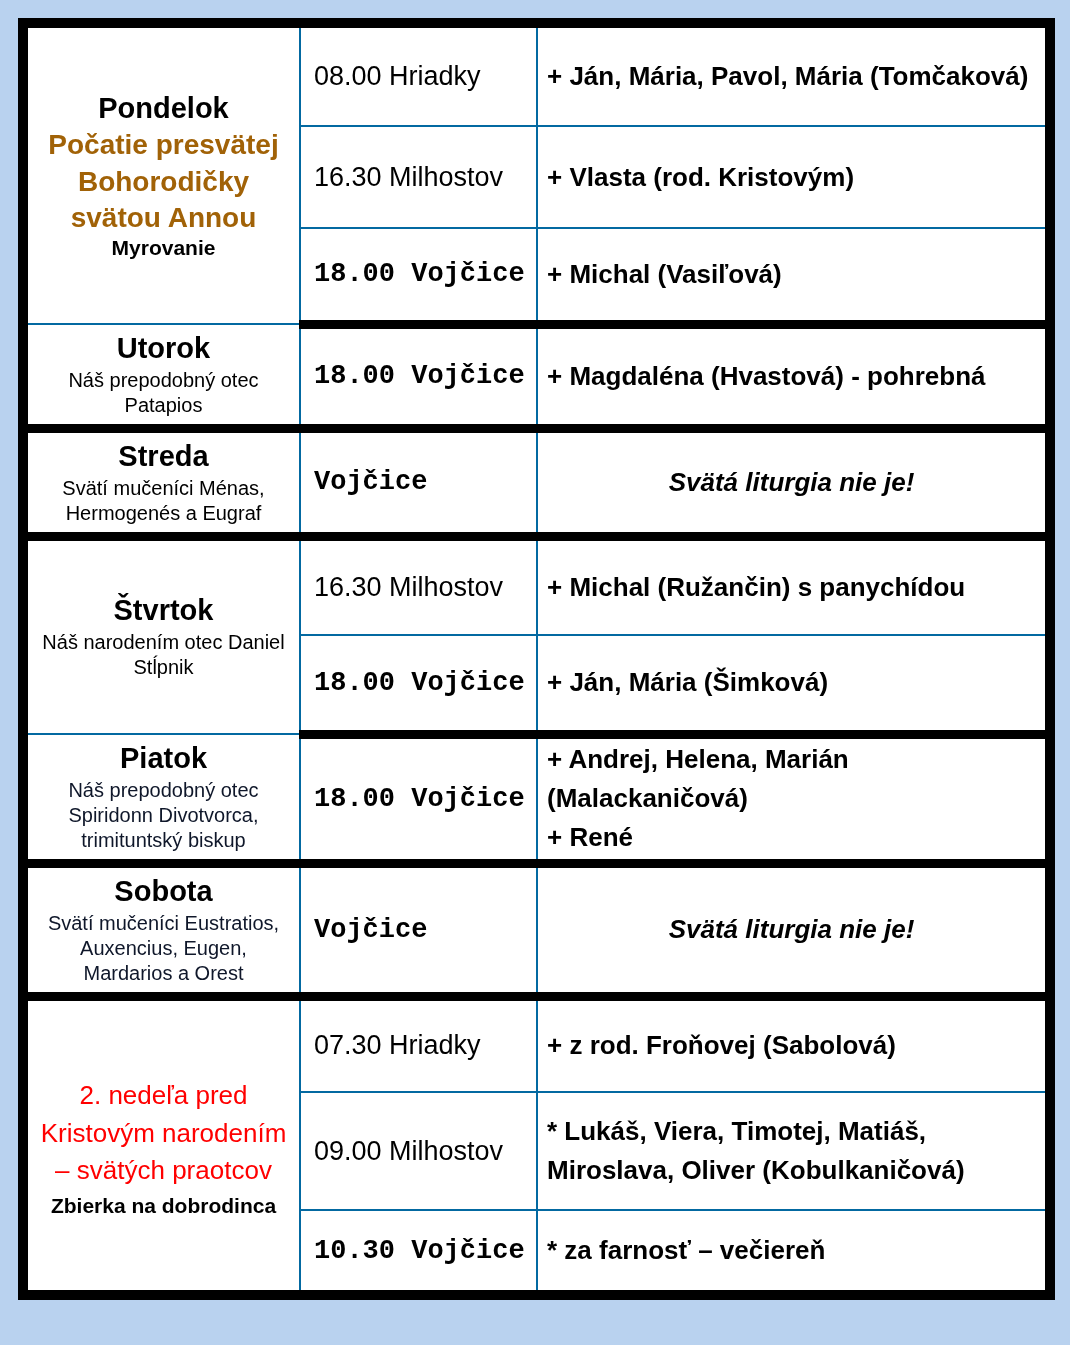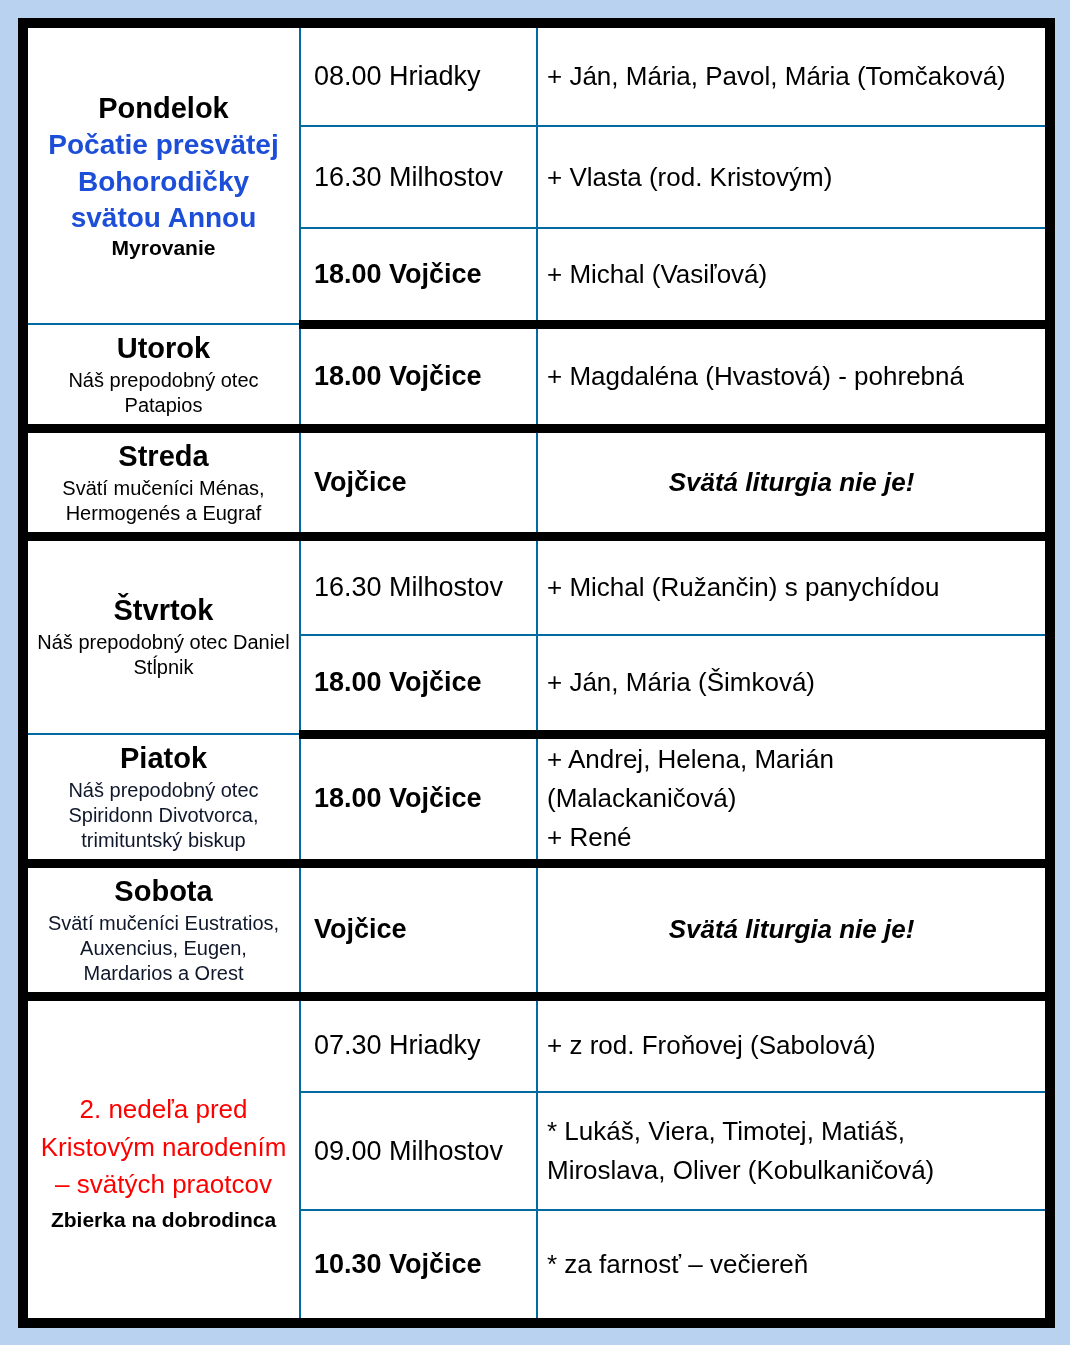--- a/index.html
+++ b/index.html
@@ -24,35 +24,35 @@
     border:2px solid #0369a1;
     vertical-align:middle;
     padding:0;
   }
   tr.block-last td{border-bottom:9px solid #000;}
   
   .trA{height:98px}.trB{height:102px}.trC{height:96px}
   .trD{height:96px}.trE{height:96px}
   .trF{height:99px}.trG{height:99px}
   .trH{height:120px}.trI{height:122px}
-  .trJ{height:96px}.trK{height:118px}.trL{height:108px}
+  .trJ{height:96px}.trK{height:118px}.trL{height:80px}
   
   .day-cell{text-align:center;padding:6px 8px;}
   .day-stack{display:flex;flex-direction:column;justify-content:space-around;height:100%;}
   .day-name{font-size:29px;font-weight:bold;line-height:1.2;}
   .feast{font-size:20px;line-height:1.25;margin-top:2px;}
-  .feast-red-big{font-size:28px;font-weight:bold;color:#1d4ed8;line-height:1.3;}
+  .feast-red-big{font-size:28px;font-weight:bold;color:#a16207;line-height:1.3;}
   .feast-green{color:#0f172a;}
   .day-note{font-size:21px;font-weight:bold;}
   .sunday-title{font-size:26px;font-weight:normal;color:#ff0000;line-height:1.45;padding:4px 2px;}
   
   .time-cell{font-size:27px;padding-left:13px;text-align:left;}
-  .time-bold{font-weight:bold;}
+  .time-bold{font-weight:bold;font-family:Liberation Mono, monospace;}
   
-  .intent-cell{font-size:26px;padding-left:9px;padding-right:6px;text-align:left;white-space:pre-line;line-height:1.5;}
+  .intent-cell{font-size:26px;padding-left:9px;padding-right:6px;text-align:left;white-space:pre-line;line-height:1.5;font-weight:bold;}
   .no-liturgy{font-weight:bold;font-style:italic;text-align:center;padding-left:0;padding-right:0;}
 </style>
 </head>
 <body>
 
 <div class="sheet">
 <table>
   <colgroup>
     <col style="width:272px">
     <col style="width:237px">
@@ -94,21 +94,21 @@
       <div class="day-name">Streda</div>
       <div class="feast">Svätí mučeníci Ménas, Hermogenés a Eugraf</div>
     </td>
     <td class="time-cell time-bold">Vojčice</td>
     <td class="intent-cell no-liturgy">Svätá liturgia nie je!</td>
   </tr>
 
   <tr class="trF">
     <td class="day-cell" rowspan="2">
       <div class="day-name">Štvrtok</div>
-      <div class="feast">Náš prepodobný otec Daniel Stĺpnik</div>
+      <div class="feast">Náš narodením otec Daniel Stĺpnik</div>
     </td>
     <td class="time-cell">16.30 Milhostov</td>
     <td class="intent-cell">+ Michal (Ružančin) s panychídou</td>
   </tr>
   <tr class="trG block-last">
     <td class="time-cell time-bold">18.00 Vojčice</td>
     <td class="intent-cell">+ Ján, Mária (Šimková)</td>
   </tr>
 
   <tr class="trH block-last">

